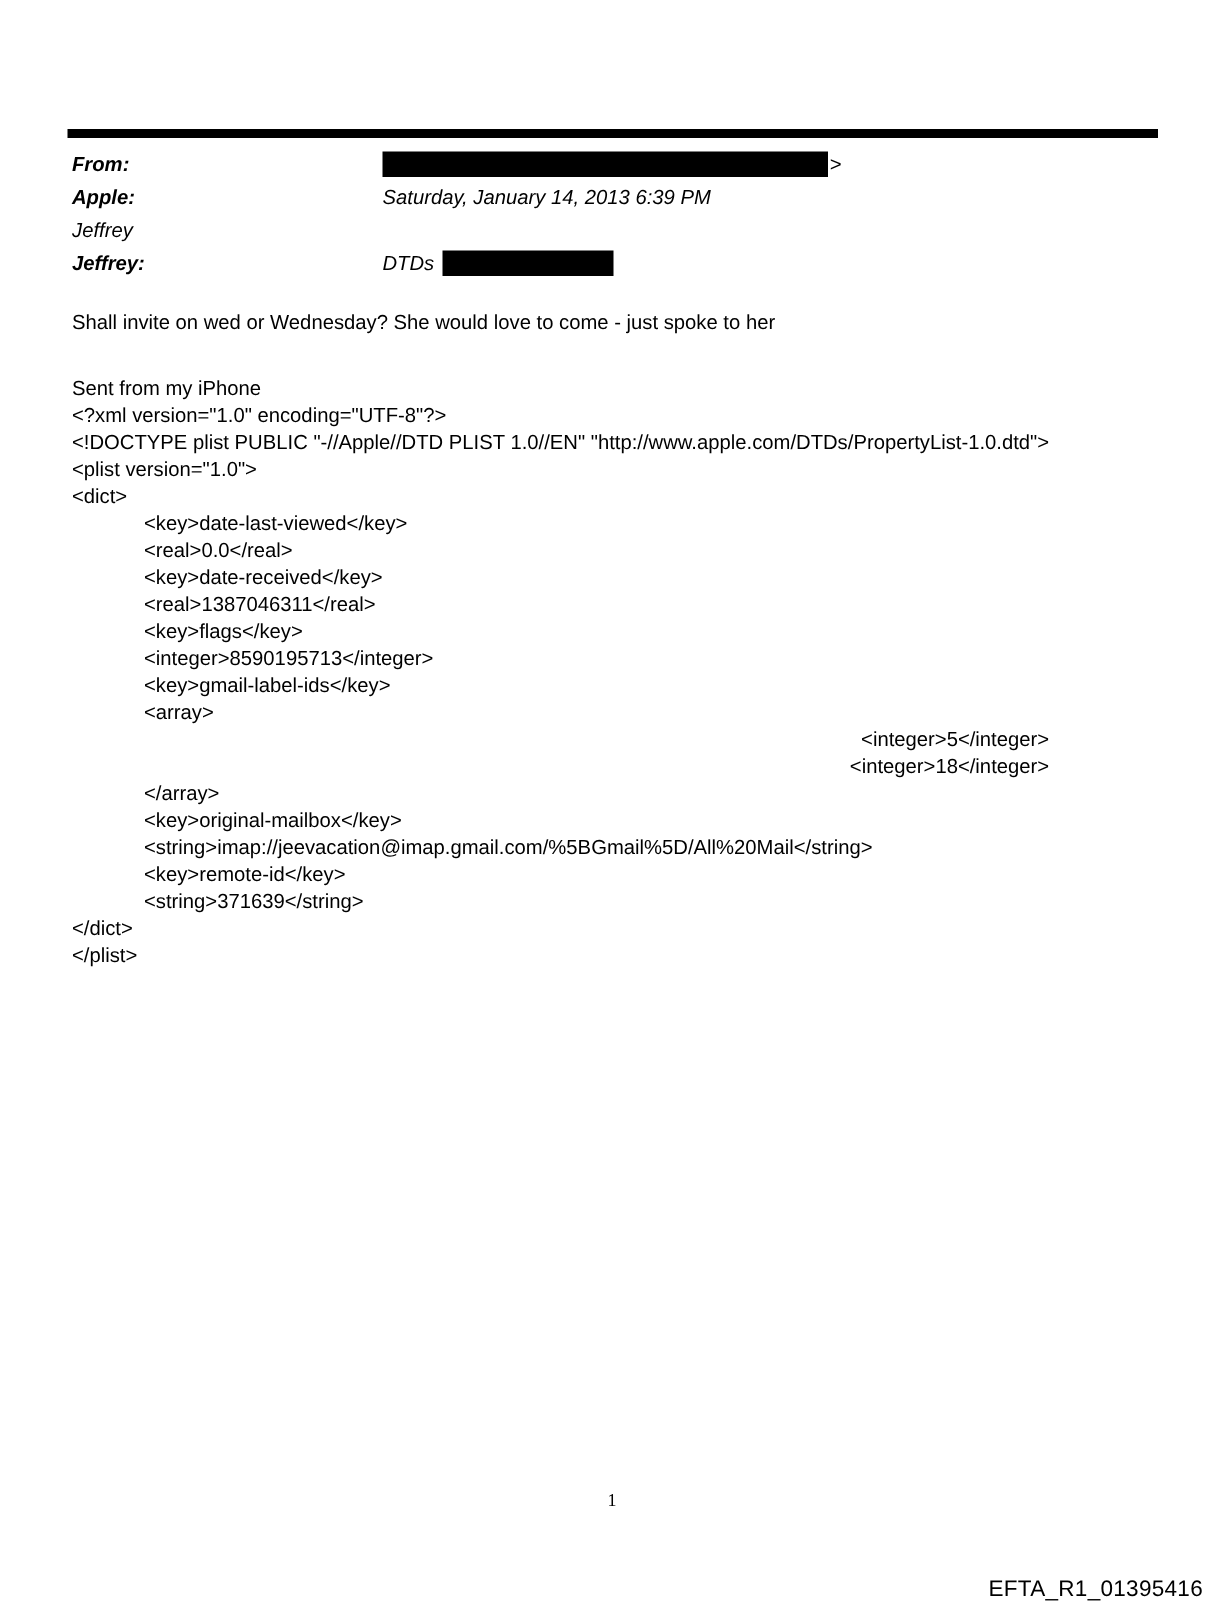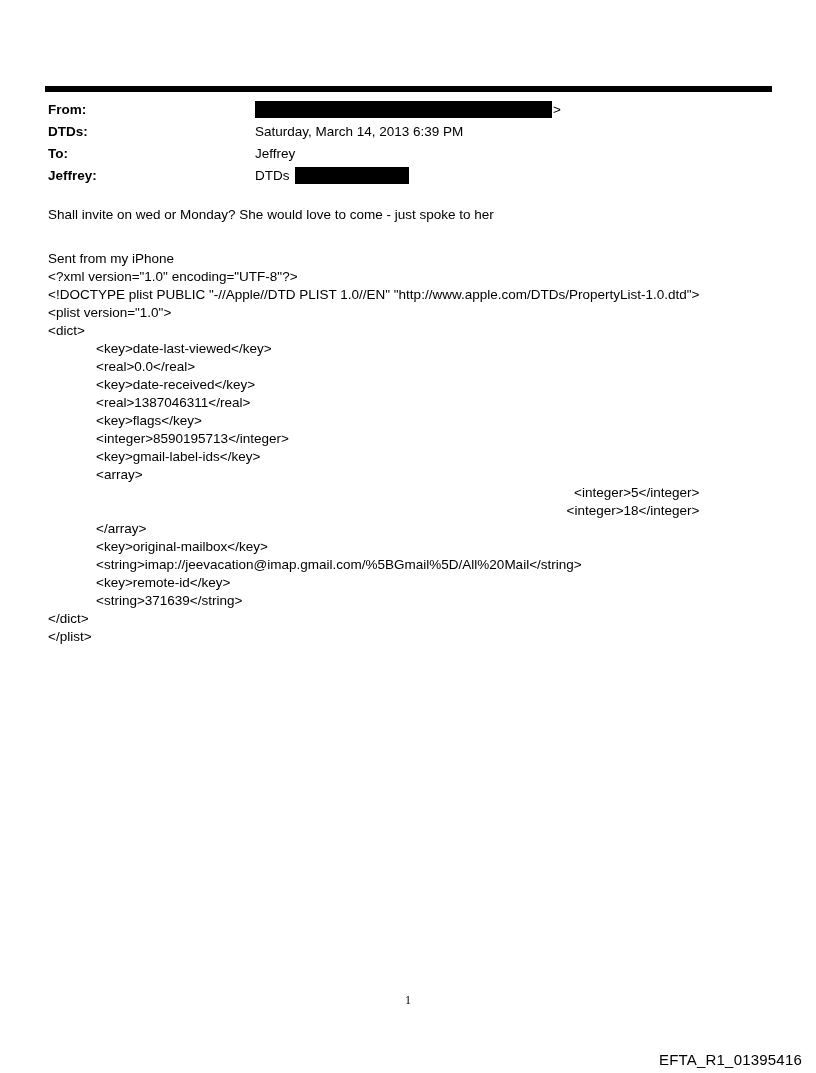--- a/index.html
+++ b/index.html
@@ -24,20 +24,21 @@
     position: absolute;
     left: 48px;
     top: 99px;
     font-size: 13.5px;
   }
   .hrow {
     display: flex;
     height: 22px;
     line-height: 22px;
     white-space: nowrap;
+    font-style: italic;
   }
   .hlabel {
     width: 207px;
     font-weight: bold;
     flex: 0 0 207px;
   }
   .hvalue { white-space: nowrap; }
   .redaction {
     display: inline-block;
     height: 17px;
@@ -86,35 +87,34 @@
 <div class="page">
 
   <div class="top-rule"></div>
 
   <div class="email-header">
     <div class="hrow">
       <span class="hlabel">From:</span>
       <span class="hvalue"><span class="redaction from-redaction"></span><span class="from-suffix">&gt;</span></span>
     </div>
     <div class="hrow">
-      <span class="hlabel">DTDs:</span>
-      <span class="hvalue">Saturday, March 14, 2013 6:39 PM</span>
+      <span class="hlabel">Apple:</span>
+      <span class="hvalue">Saturday, January 14, 2013 6:39 PM</span>
     </div>
     <div class="hrow">
-      <span class="hlabel">To:</span>
       <span class="hvalue">Jeffrey</span>
     </div>
     <div class="hrow">
       <span class="hlabel">Jeffrey:</span>
       <span class="hvalue"><span>DTDs</span><span class="redaction subject-redaction"></span></span>
     </div>
   </div>
 
   <div class="email-body">
-    <div class="message-block">Shall invite on wed or Monday? She would love to come - just spoke to her</div>
+    <div class="message-block">Shall invite on wed or Wednesday? She would love to come - just spoke to her</div>
     <div class="plist-block">
       <div>Sent from my iPhone</div>
       <div class="pl" data-indent="0">&lt;?xml version="1.0" encoding="UTF-8"?&gt;</div>
       <div class="pl" data-indent="0">&lt;!DOCTYPE plist PUBLIC "-//Apple//DTD PLIST 1.0//EN" "http://www.apple.com/DTDs/PropertyList-1.0.dtd"&gt;</div>
       <div class="pl" data-indent="0">&lt;plist version="1.0"&gt;</div>
       <div class="pl" data-indent="0">&lt;dict&gt;</div>
       <div class="pl" data-indent="1">&lt;key&gt;date-last-viewed&lt;/key&gt;</div>
       <div class="pl" data-indent="1">&lt;real&gt;0.0&lt;/real&gt;</div>
       <div class="pl" data-indent="1">&lt;key&gt;date-received&lt;/key&gt;</div>
       <div class="pl" data-indent="1">&lt;real&gt;1387046311&lt;/real&gt;</div>

